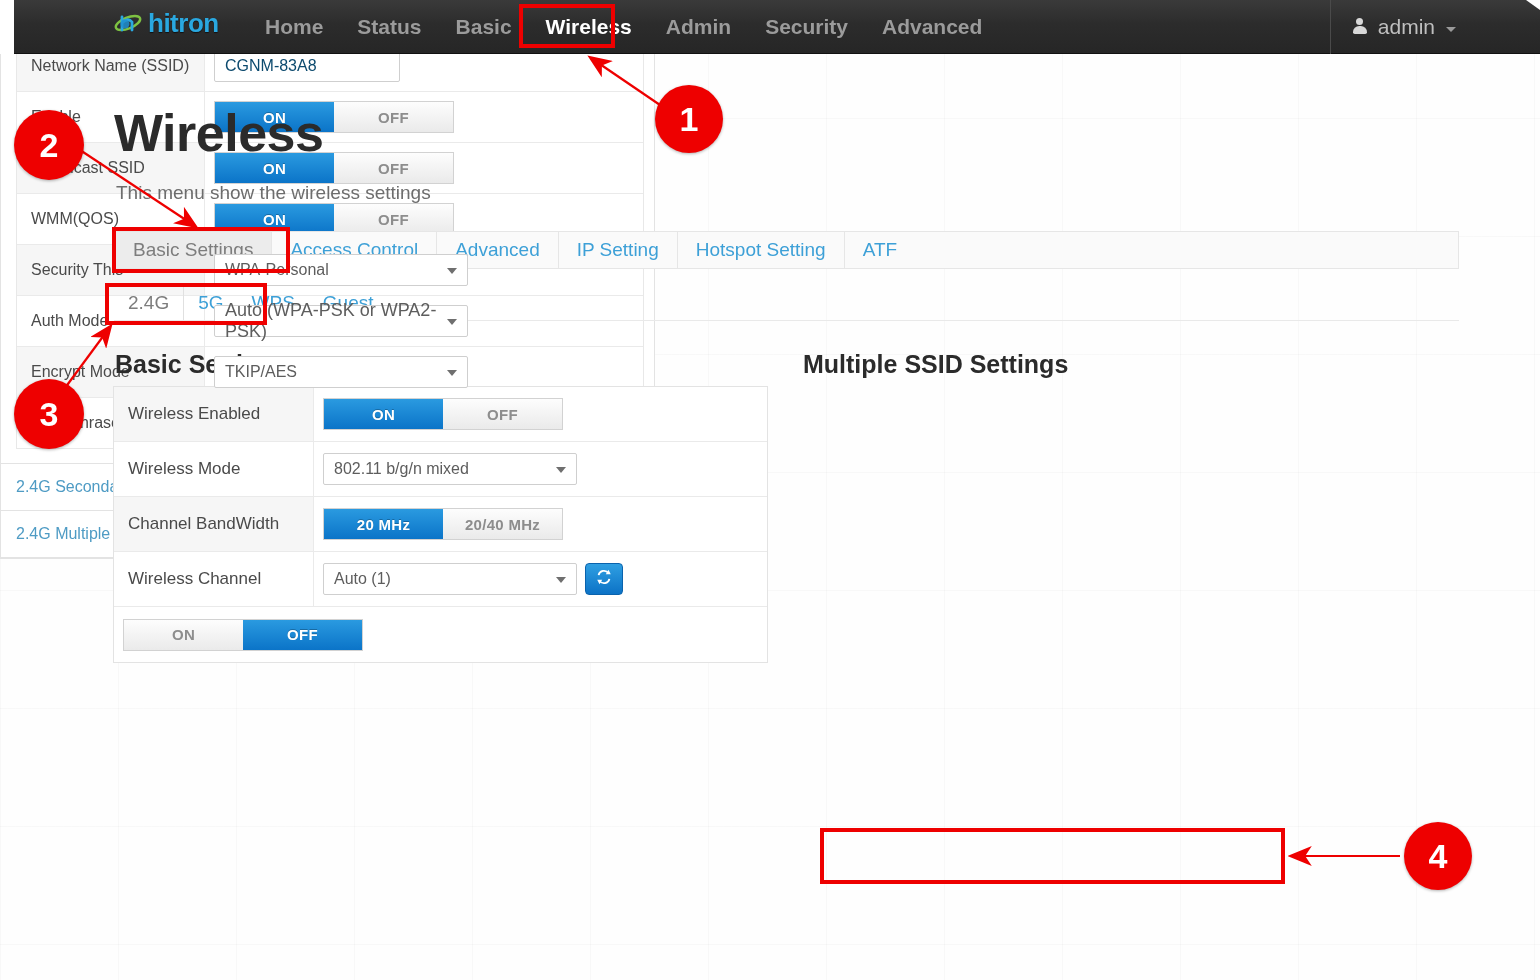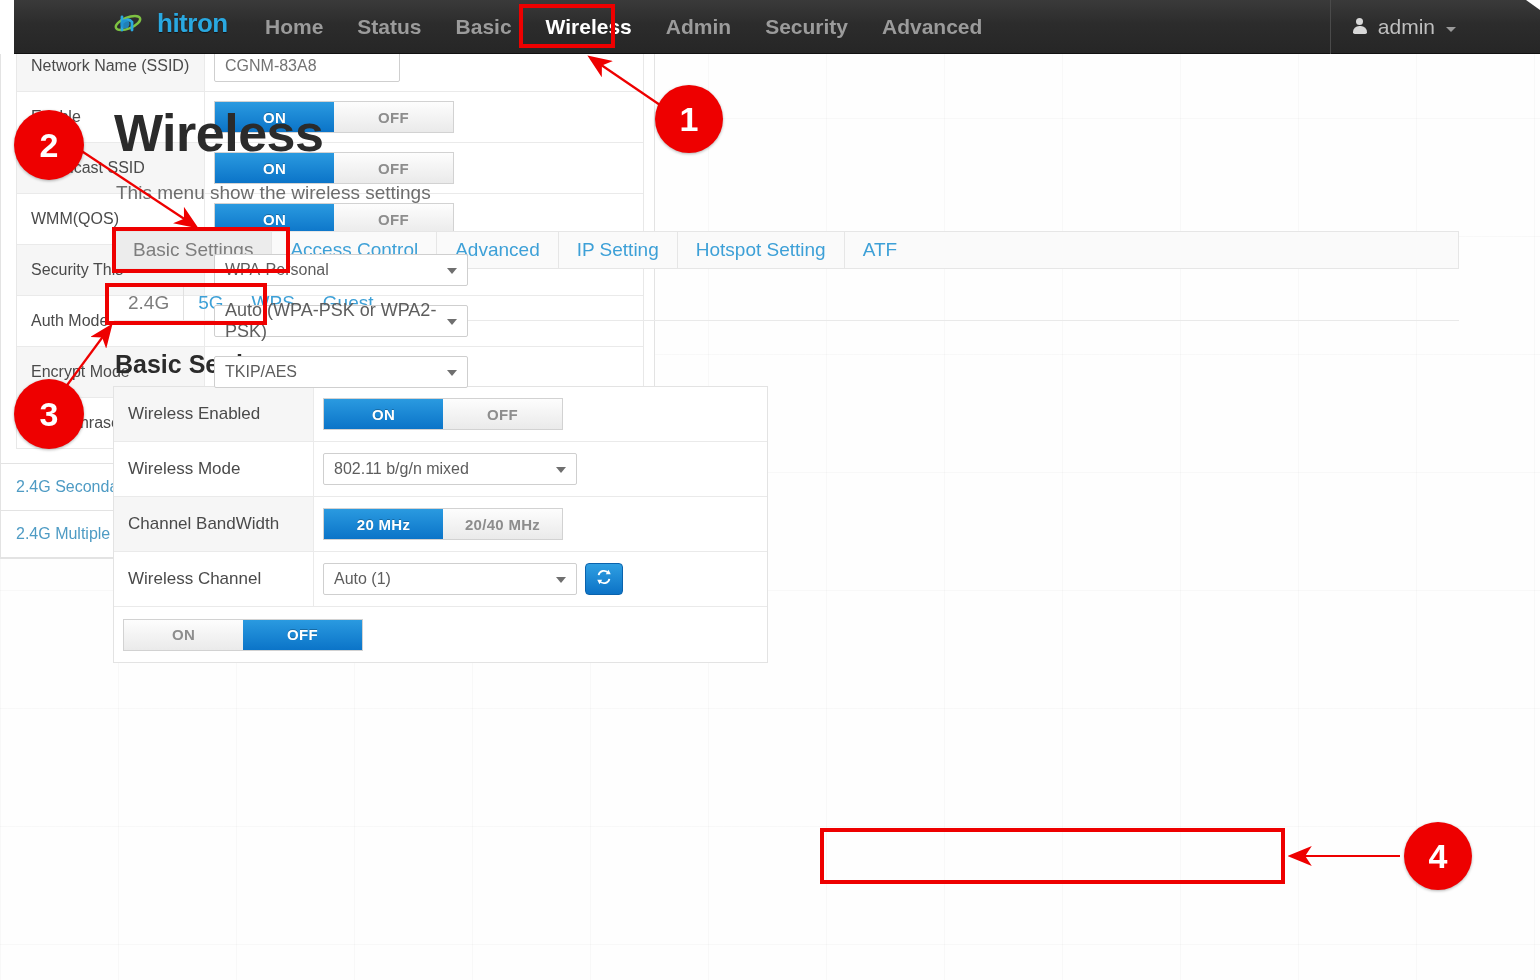--- a/index.html
+++ b/index.html
@@ -29,21 +29,21 @@
   .topbar::before{
     content:""; position:absolute; left:0; top:0; width:14px; height:54px;
     background:#ffffff;
   }
   .topbar::after{
     content:""; position:absolute; right:0; top:0; width:0; height:0;
     border-top: 10px solid #ffffff; border-left: 14px solid transparent;
   }
   .logo {
     position: absolute; left: 113px; top: 8px;
-    display: flex; align-items: center; gap: 14px;
+    display: flex; align-items: center; gap: 5px;
   }
   .logo-mark { width: 30px; height: 30px; position: relative; }
   .logo-text {
     font-size: 26px; font-weight: bold; color: #2aa8e0;
     letter-spacing: -0.5px; line-height: 30px;
     text-shadow: 0 1px 1px rgba(0,0,0,.6);
   }
   .nav {
     position: absolute; left: 248px; top: 0;
     height: 54px; display: flex; align-items: center; gap: 0;
@@ -147,21 +147,21 @@
   .select .arrow {
     position:absolute; right:10px; top:50%; margin-top:-2px;
     width:0;height:0;border-left:5px solid transparent;border-right:5px solid transparent;
     border-top:6px solid #6f6f6f;
   }
   .select.wide { width:254px; }
 
   
   .tinput {
     height:32px; border:1px solid #cfcfcf; background:#fff; border-radius:2px;
-    display:flex; align-items:center; padding-left:10px; font-size:16px; color:#737373;
+    display:flex; align-items:center; padding-left:10px; font-size:16px; color:#0c4a6e;
     cursor:text;
   }
 
   
   .refresh-btn {
     width:38px; height:32px; border-radius:4px; cursor:pointer;
     background:linear-gradient(to bottom,#2f9fe2 0%, #0c72c6 100%);
     border:1px solid #0a63ad; display:flex; align-items:center; justify-content:center;
   }
 
@@ -309,20 +309,21 @@
       <div class="cell-value">
         <div class="toggle">
           <div class="seg off-idle">ON</div>
           <div class="seg on-act">OFF</div>
         </div>
       </div>
     </div>
 
   </div>
 
+  <div class="sec-title" id="rightTitle">Multiple SSID Settings</div>
 
   <div id="rightPanel">
 
     <div class="ssid-block">
       <div class="ssid-head">2.4G Primary SSID</div>
 
       <div class="inner-table">
 
         <div class="row">
           <div class="cell-label">Network Name (SSID)</div>

